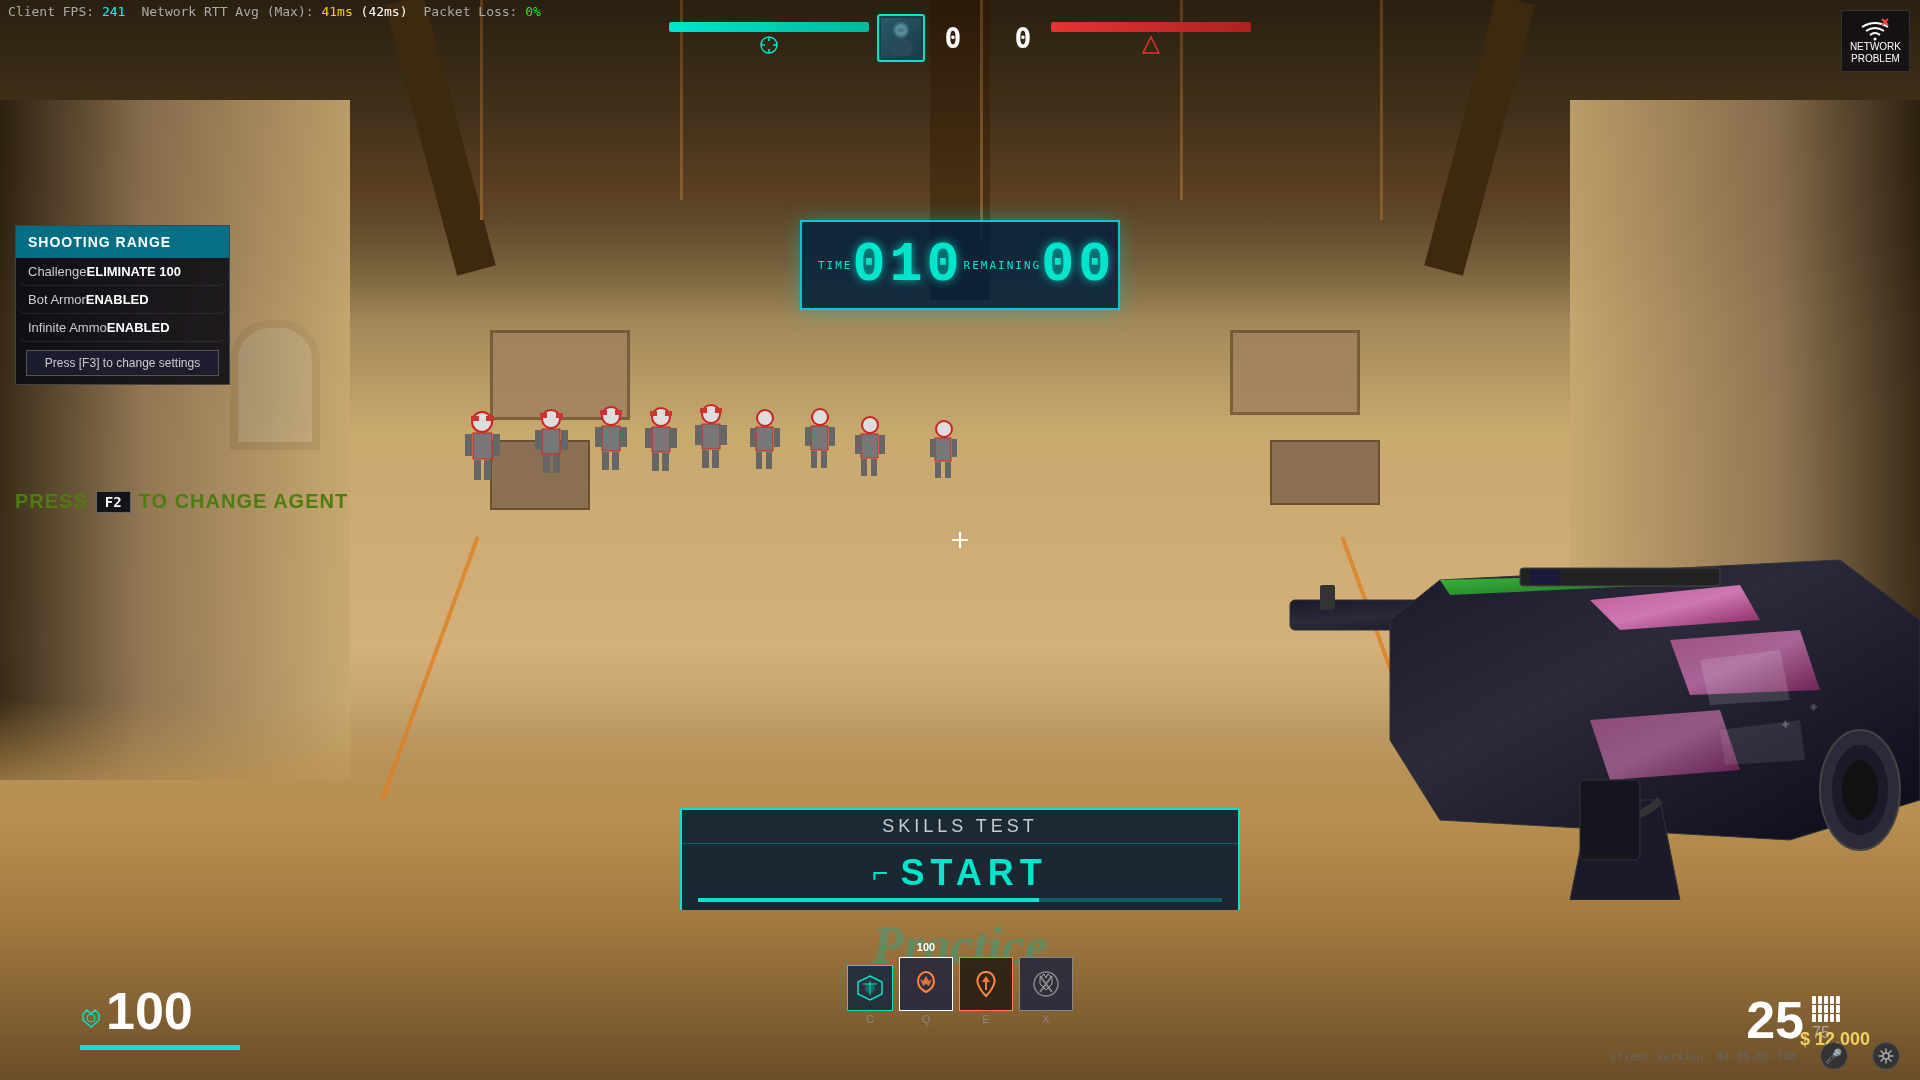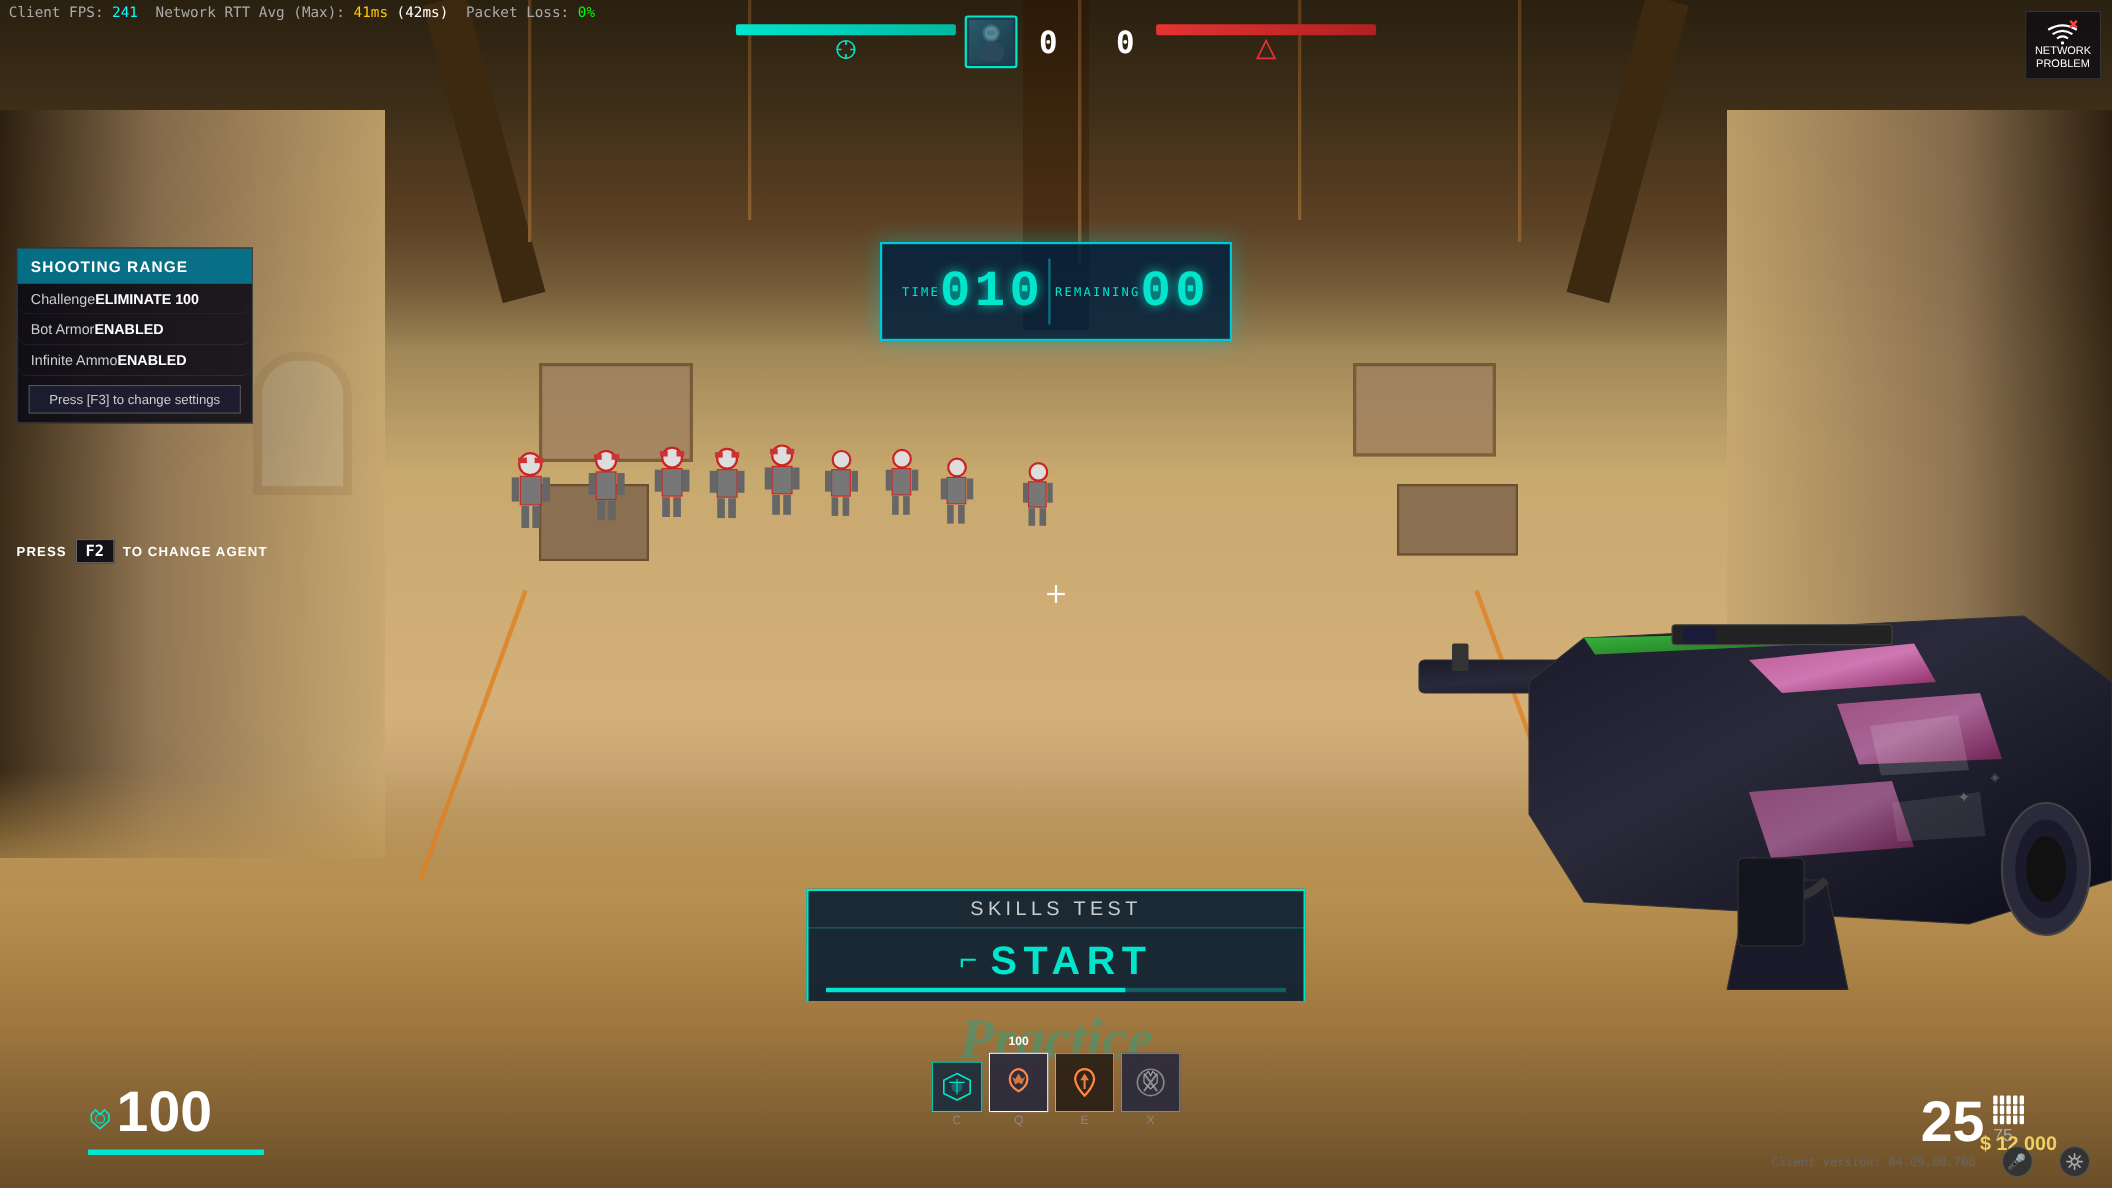--- a/index.html
+++ b/index.html
@@ -260,21 +260,21 @@
       flex-direction: row;
       align-items: center;
     }
     .timer-label {
       font-size: 11px;
       color: #00e5cc;
       font-family: monospace;
       letter-spacing: 2px;
     }
     .timer-value {
-      font-size: 46px;
+      font-size: 55px;
       color: #00e5cc;
       font-family: 'Courier New', monospace;
       font-weight: bold;
       letter-spacing: 4px;
       text-shadow: 0 0 10px rgba(0, 229, 204, 0.8);
     }
     .timer-divider {
       width: 2px;
       height: 60px;
       background: #00c8d4;
@@ -328,43 +328,43 @@
     
     #change-agent-prompt {
       position: absolute;
       top: 490px;
       left: 15px;
       display: flex;
       align-items: center;
       gap: 8px;
     }
     .prompt-text {
-      font-size: 12px;
-      color: #ffffff;
+      font-size: 20px;
+      color: #4d7c0f;
       font-weight: bold;
       letter-spacing: 1px;
       text-transform: uppercase;
     }
     .key-badge {
       background: rgba(10,10,20,0.9);
       border: 1px solid #666;
       color: #fff;
       font-size: 14px;
       font-weight: bold;
       padding: 2px 8px;
       font-family: monospace;
     }
 
     
     #skills-test-banner {
       position: absolute;
       bottom: 170px;
       left: 50%;
       transform: translateX(-50%);
-      width: 454px;
+      width: 560px;
       background: rgba(10, 30, 50, 0.9);
       border: 2px solid #00e5cc;
       border-bottom: none;
     }
     .skills-test-label {
       text-align: center;
       font-size: 18px;
       color: #ccc;
       letter-spacing: 4px;
       padding: 6px;

